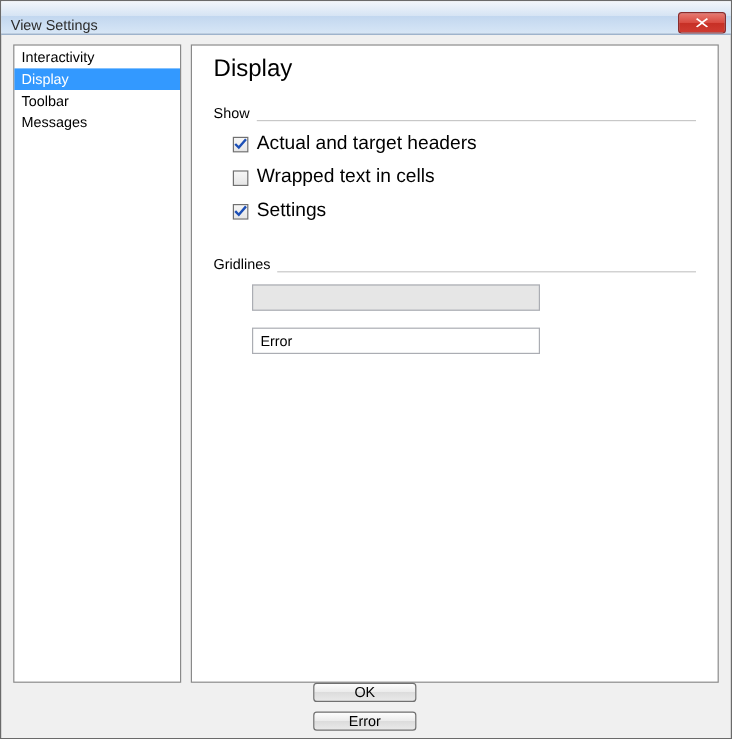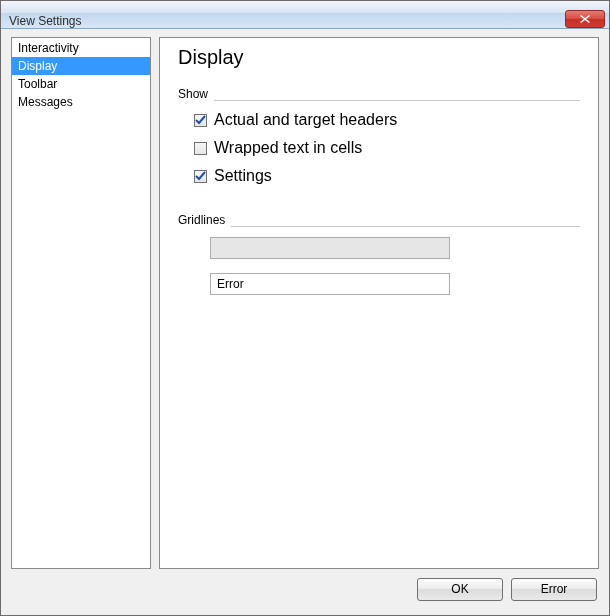--- a/index.html
+++ b/index.html
@@ -121,20 +121,21 @@
   }
   .text-input[disabled] {
     background: #e6e6e6;
     color: #888;
   }
   .footer {
     height: 40px;
     display: flex; align-items: center; justify-content: flex-end;
     gap: 8px;
     padding-right: 2px;
+    flex-direction: column;
   }
   .btn {
     min-width: 86px; height: 23px;
     border: 1px solid #707070;
     border-radius: 3px;
     background: linear-gradient(to bottom, #fdfdfd 0%, #ebebeb 49%, #dcdcdc 50%, #e9e9e9 100%);
     font-family: inherit;
     font-size: 12px;
     cursor: default;
     padding: 0 12px;

